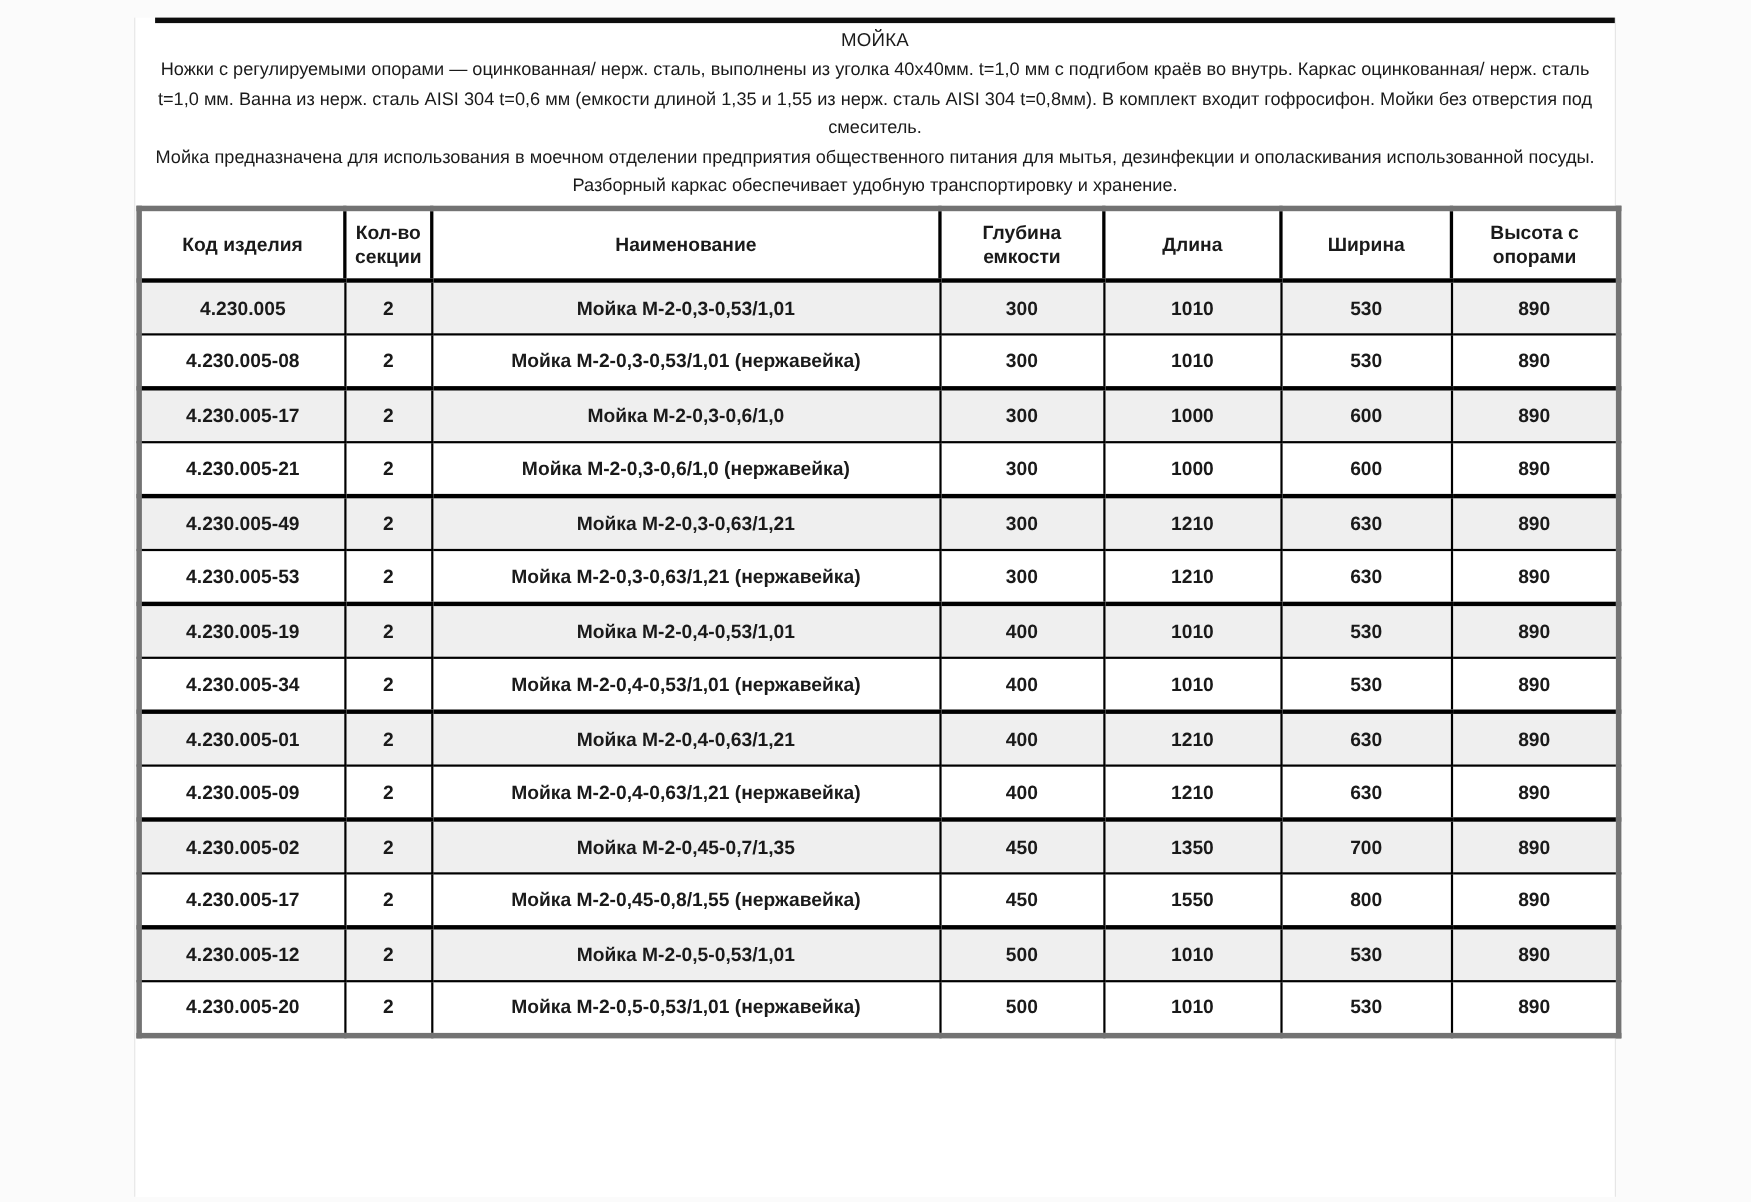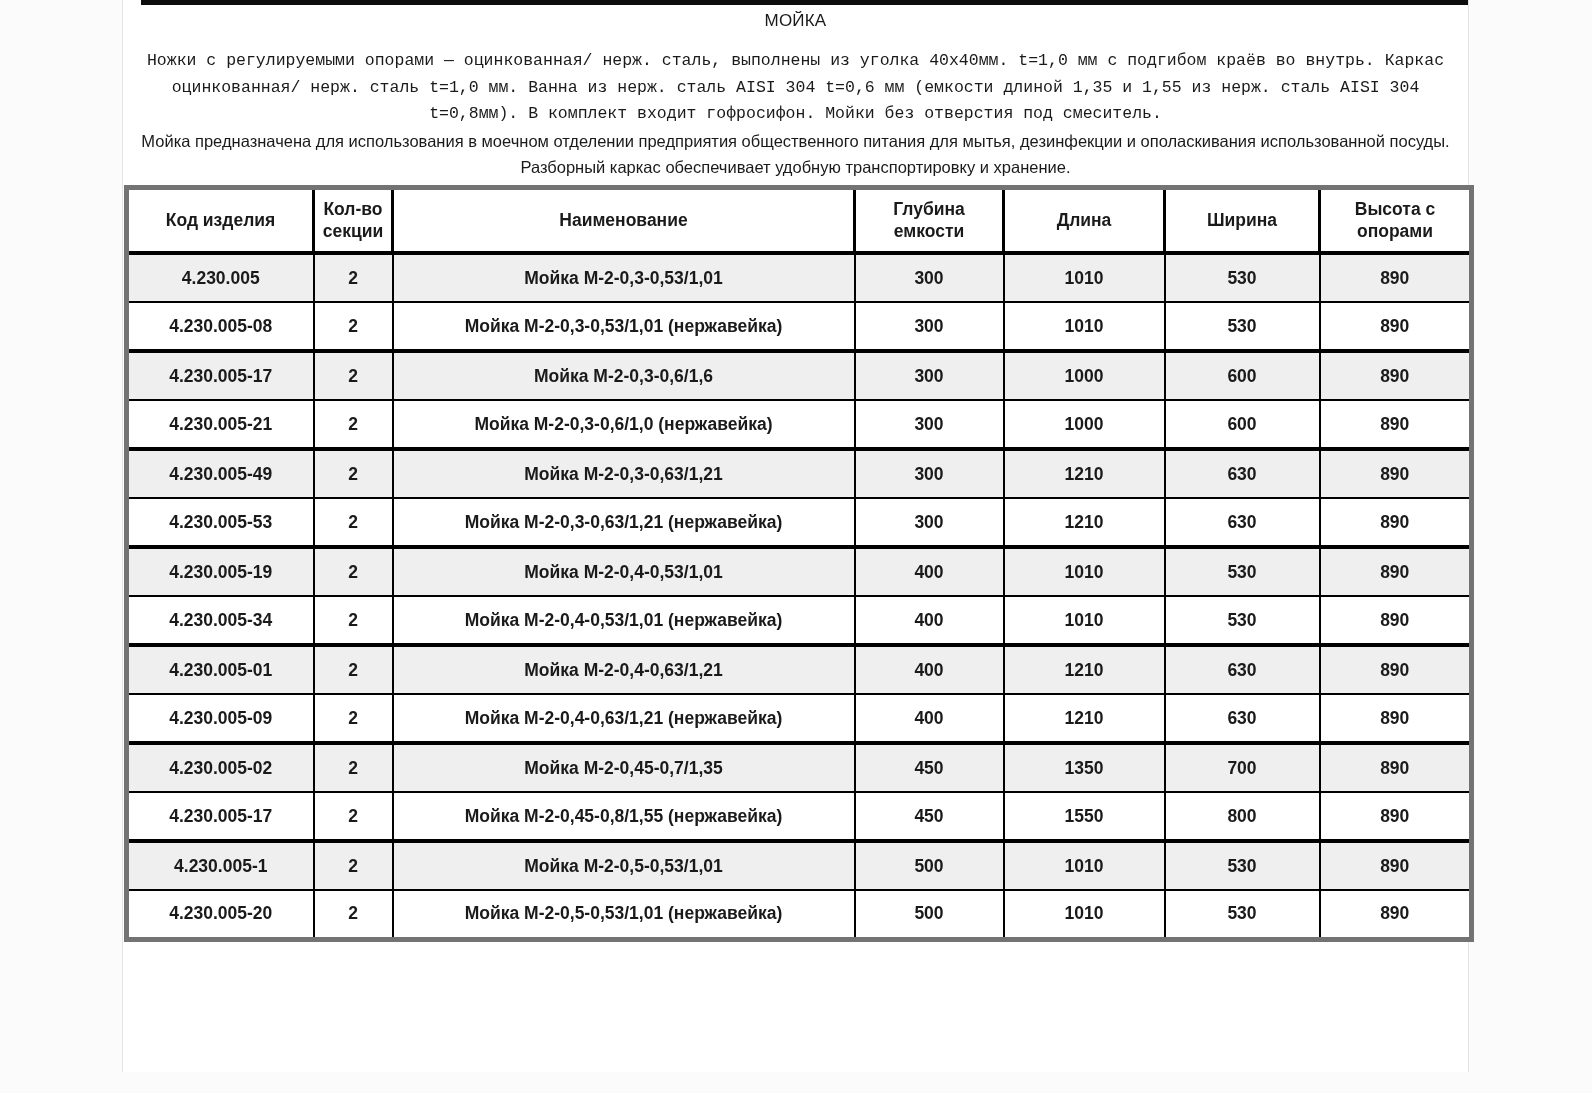--- a/index.html
+++ b/index.html
@@ -6,21 +6,21 @@
   html,body { width:1592px; height:1093px; }
   body {
     background:#fbfbfb;
     font-family:"Liberation Sans", sans-serif;
     color:#1a1a1a;
     position:relative;
     overflow:hidden;
   }
   .content {
     position:absolute;
-    left:122px; top:0;
+    left:122px; top:16px;
     width:1347px; height:1072px;
     background:#ffffff;
     border-left:1px solid #e4e4e4;
     border-right:1px solid #e4e4e4;
     padding:0 1px;
   }
   .top-rule {
     position:absolute;
     left:18px; right:0; top:0;
     height:5px;
@@ -33,21 +33,21 @@
     font-weight:400;
     letter-spacing:0.2px;
   }
   .desc {
     text-align:center;
     font-size:16.5px;
     line-height:26.5px;
     font-weight:400;
     padding:0 2px;
   }
-  .desc.first { margin-top:17px;font-family:Liberation Mono, monospace; }
+  .desc.first { margin-top:3px; }
   .desc.second { margin-top:0px; }
   table.spec {
     width:1345px;
     margin-top:4px;
     border-collapse:collapse;
     table-layout:fixed;
     border:5px solid #737373;
   }
   table.spec th {
     border:3px solid #000;
@@ -125,21 +125,21 @@
           <td>2</td>
           <td>Мойка М-2-0,3-0,53/1,01 (нержавейка)</td>
           <td>300</td>
           <td>1010</td>
           <td>530</td>
           <td>890</td>
         </tr>
         <tr class="shaded">
           <td>4.230.005-17</td>
           <td>2</td>
-          <td>Мойка М-2-0,3-0,6/1,6</td>
+          <td>Мойка М-2-0,3-0,6/1,0</td>
           <td>300</td>
           <td>1000</td>
           <td>600</td>
           <td>890</td>
         </tr>
         <tr>
           <td>4.230.005-21</td>
           <td>2</td>
           <td>Мойка М-2-0,3-0,6/1,0 (нержавейка)</td>
           <td>300</td>
@@ -213,21 +213,21 @@
         <tr>
           <td>4.230.005-17</td>
           <td>2</td>
           <td>Мойка М-2-0,45-0,8/1,55 (нержавейка)</td>
           <td>450</td>
           <td>1550</td>
           <td>800</td>
           <td>890</td>
         </tr>
         <tr class="shaded">
-          <td>4.230.005-1</td>
+          <td>4.230.005-12</td>
           <td>2</td>
           <td>Мойка М-2-0,5-0,53/1,01</td>
           <td>500</td>
           <td>1010</td>
           <td>530</td>
           <td>890</td>
         </tr>
         <tr>
           <td>4.230.005-20</td>
           <td>2</td>

